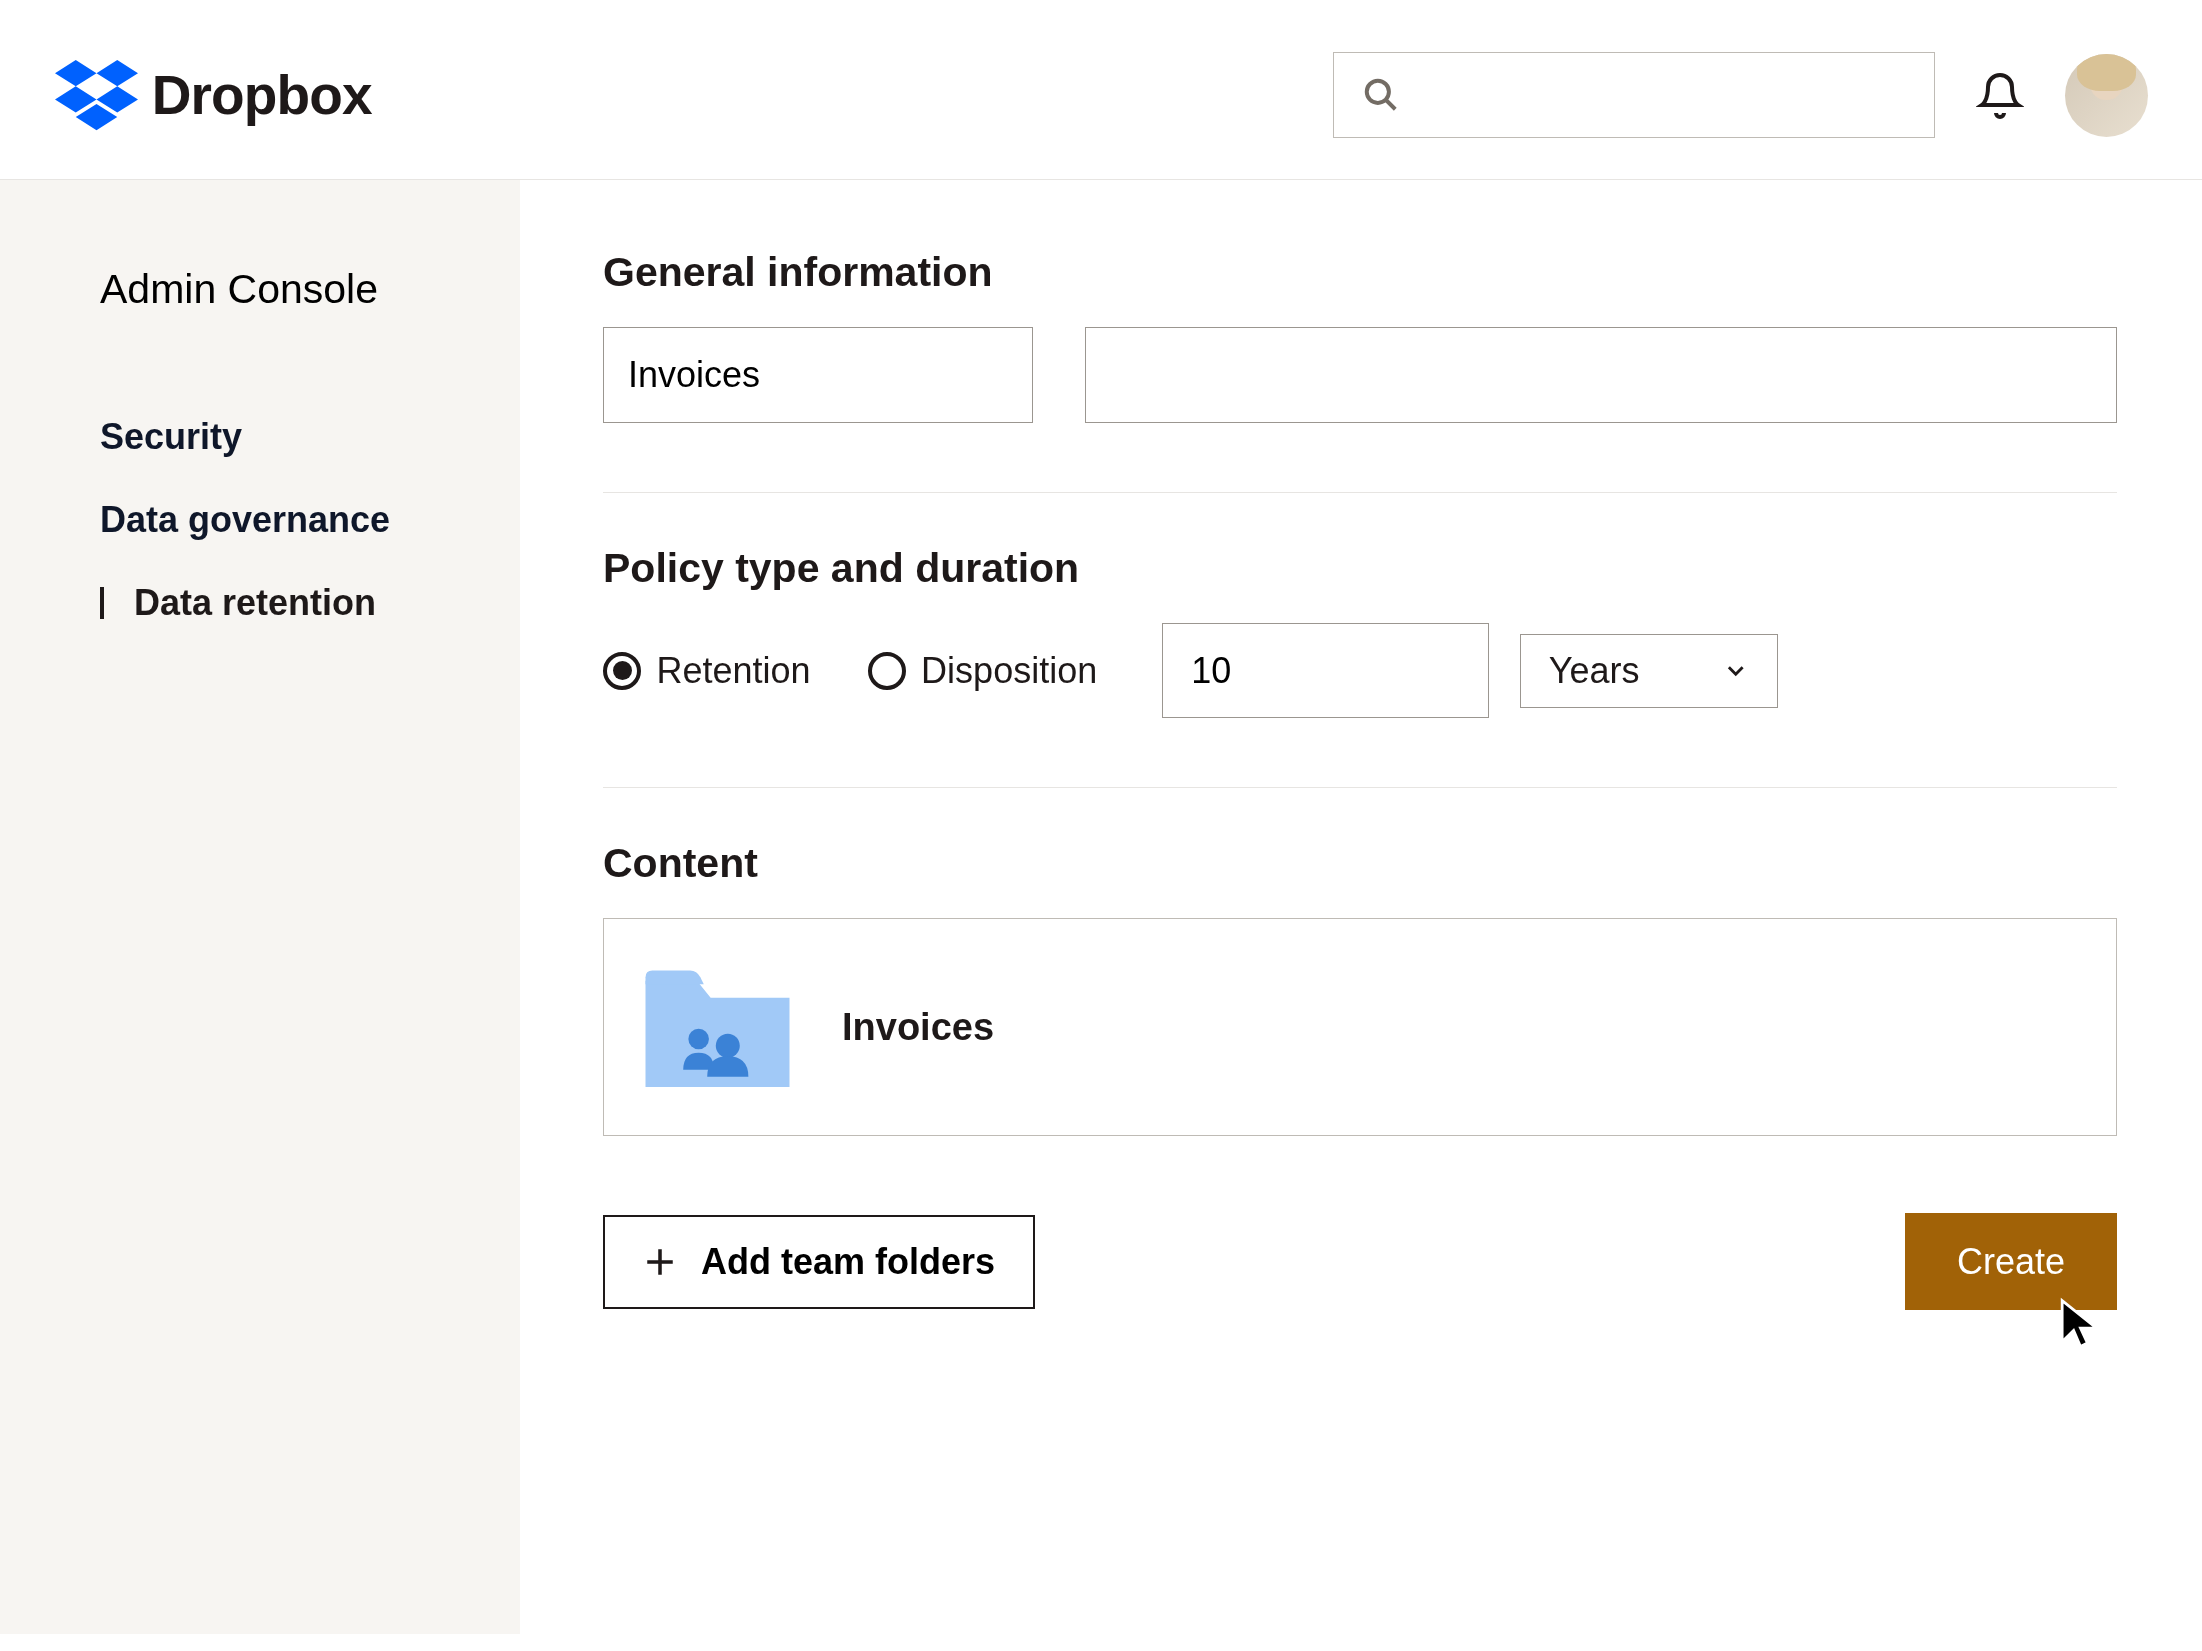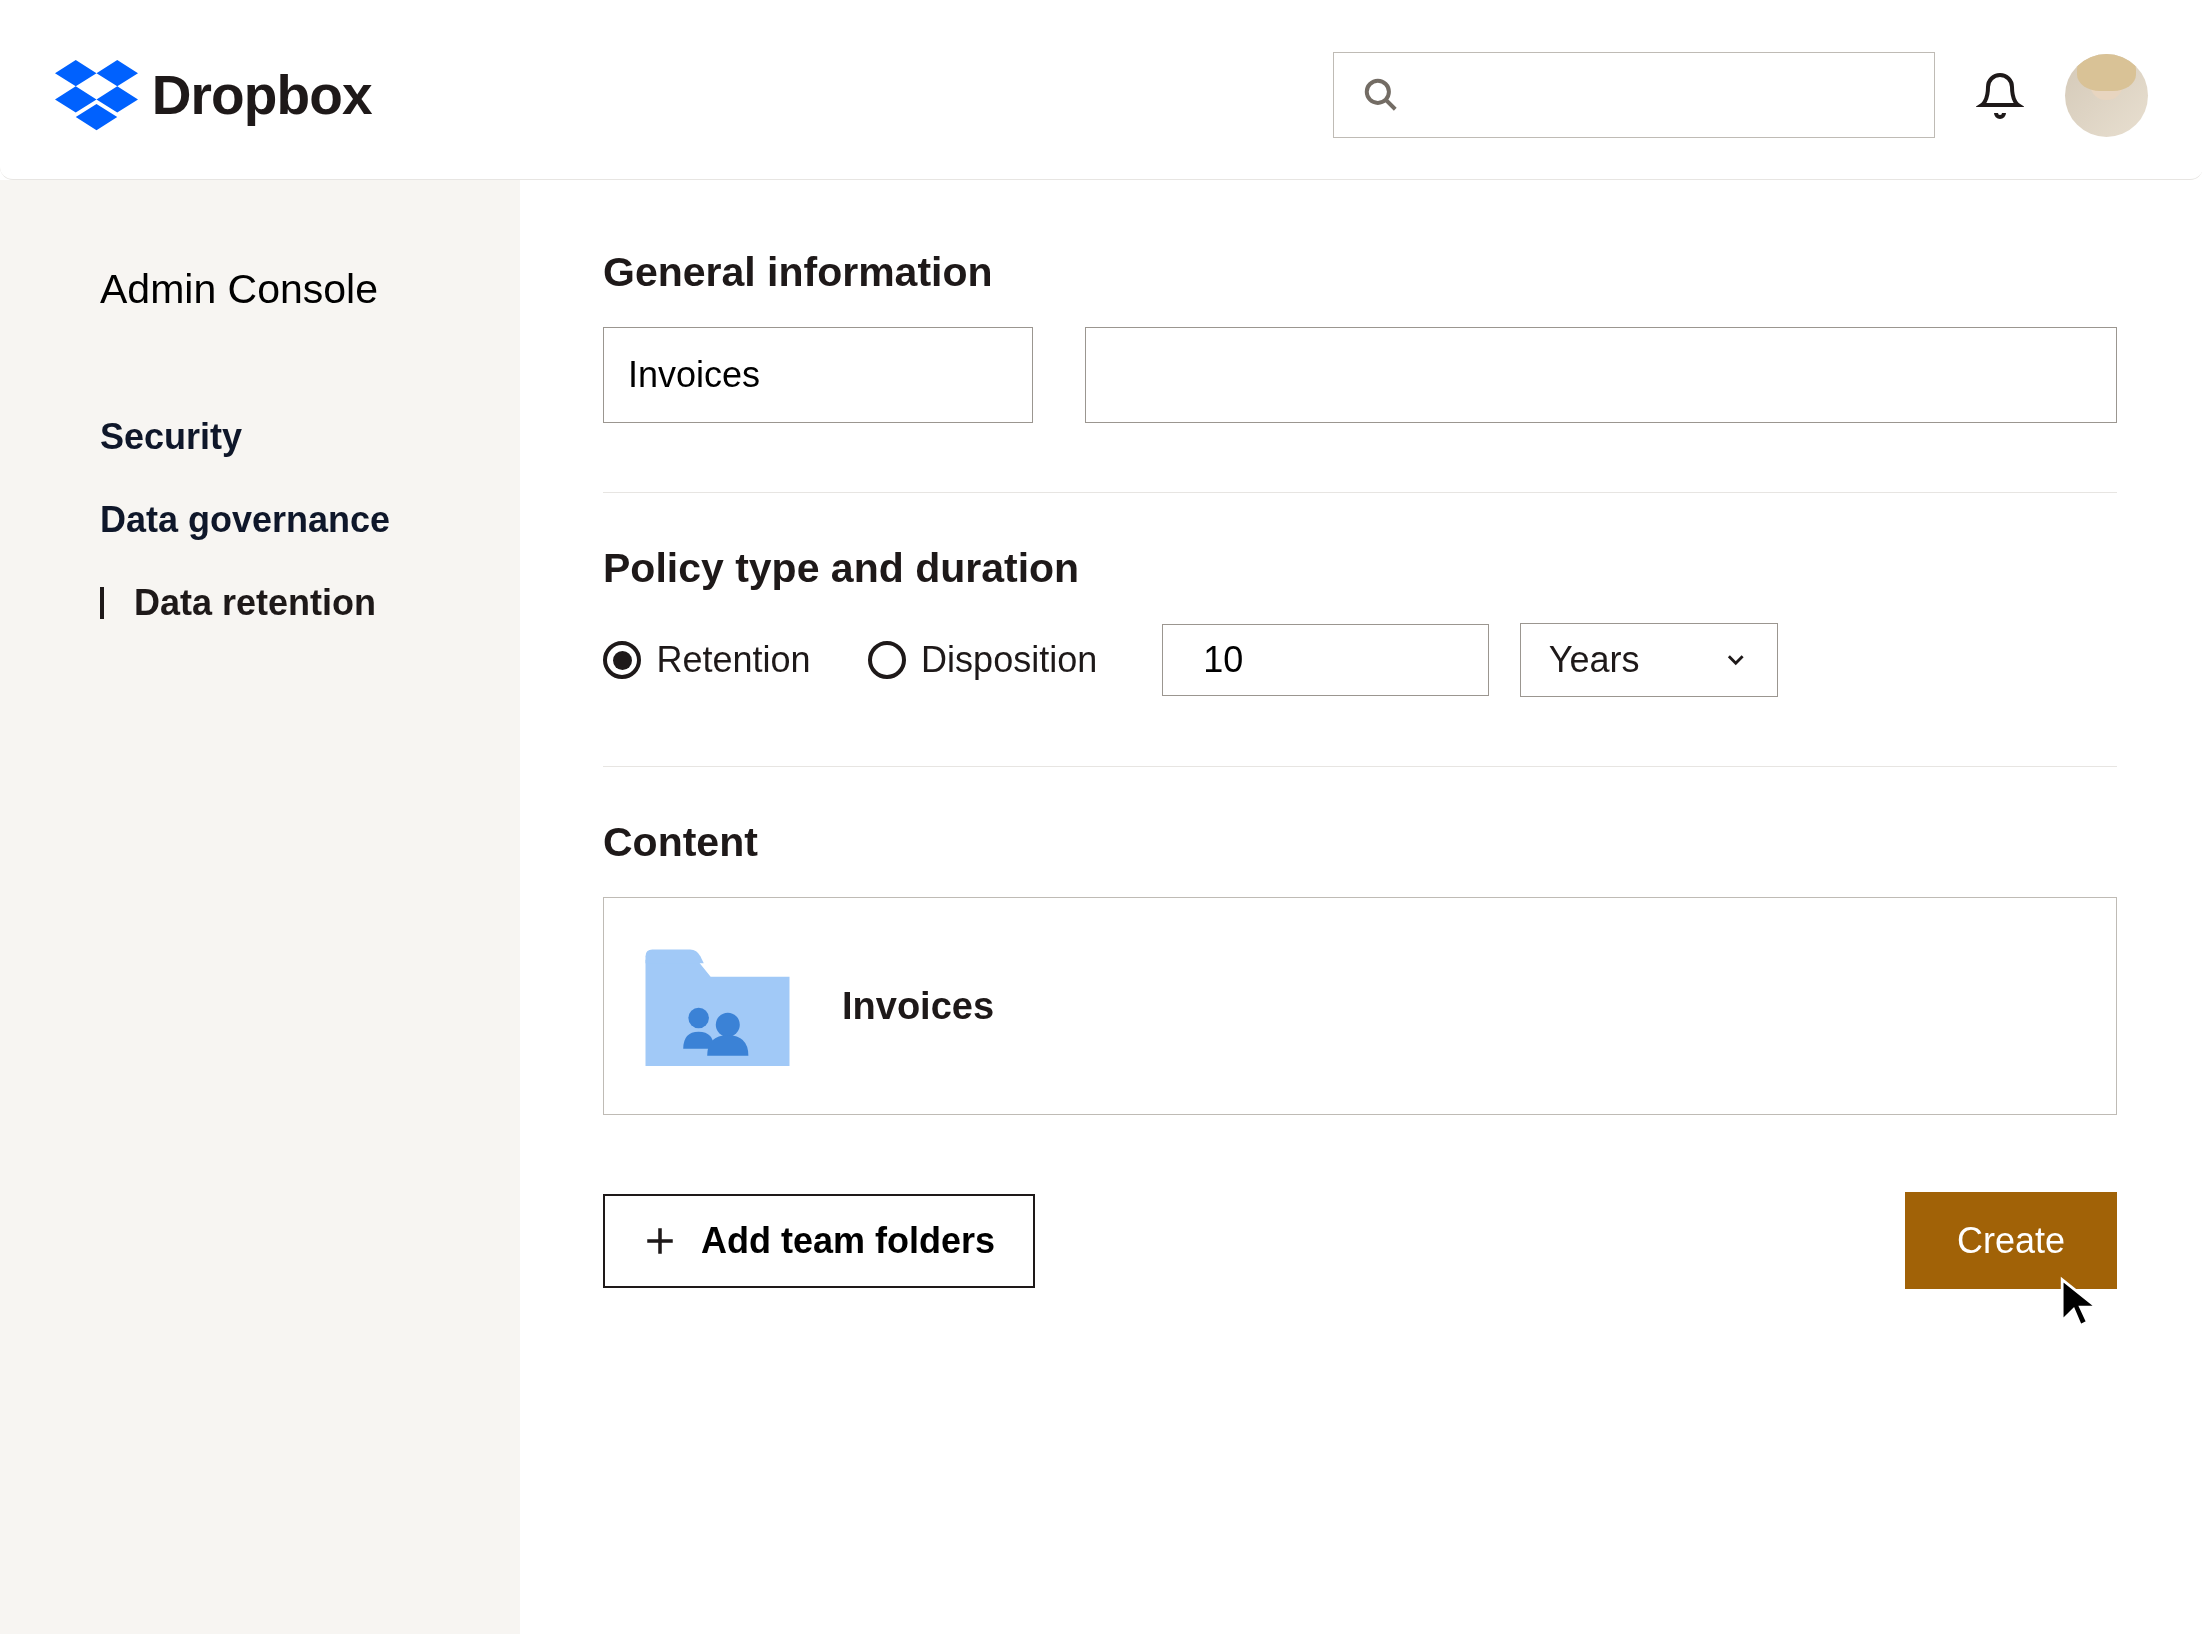--- a/index.html
+++ b/index.html
@@ -15,21 +15,20 @@
   height: 1652px;
   overflow: hidden;
   transform-origin: top left;
 }
 .header {
   display: flex;
   align-items: center;
   justify-content: space-between;
   padding: 52px 55px 41px 55px;
   border-bottom: 1.7px solid #e7e5e2;
-  border-radius: 13px;
 }
 .logo-section {
   display: flex;
   align-items: center;
   gap: 13.8px;
 }
 .logo-text {
   font-size: 55px;
   font-weight: 700;
   letter-spacing: -0.9px;
@@ -179,24 +178,24 @@
   width: 19px;
   height: 19px;
   background: #1e1919;
   border-radius: 50%;
 }
 .radio-label {
   font-size: 36px;
 }
 .duration-input {
   width: 327px;
-  height: 72px;
+  height: 95px;
   border: 1.7px solid #9b9690;
   font-size: 36px;
-  padding: 0 40px;
+  padding: 0 28px;
   font-family: inherit;
   margin-left: 34px;
 }
 .unit-select {
   width: 258px;
   height: 74px;
   border: 1.7px solid #9b9690;
   display: flex;
   align-items: center;
   justify-content: space-between;

